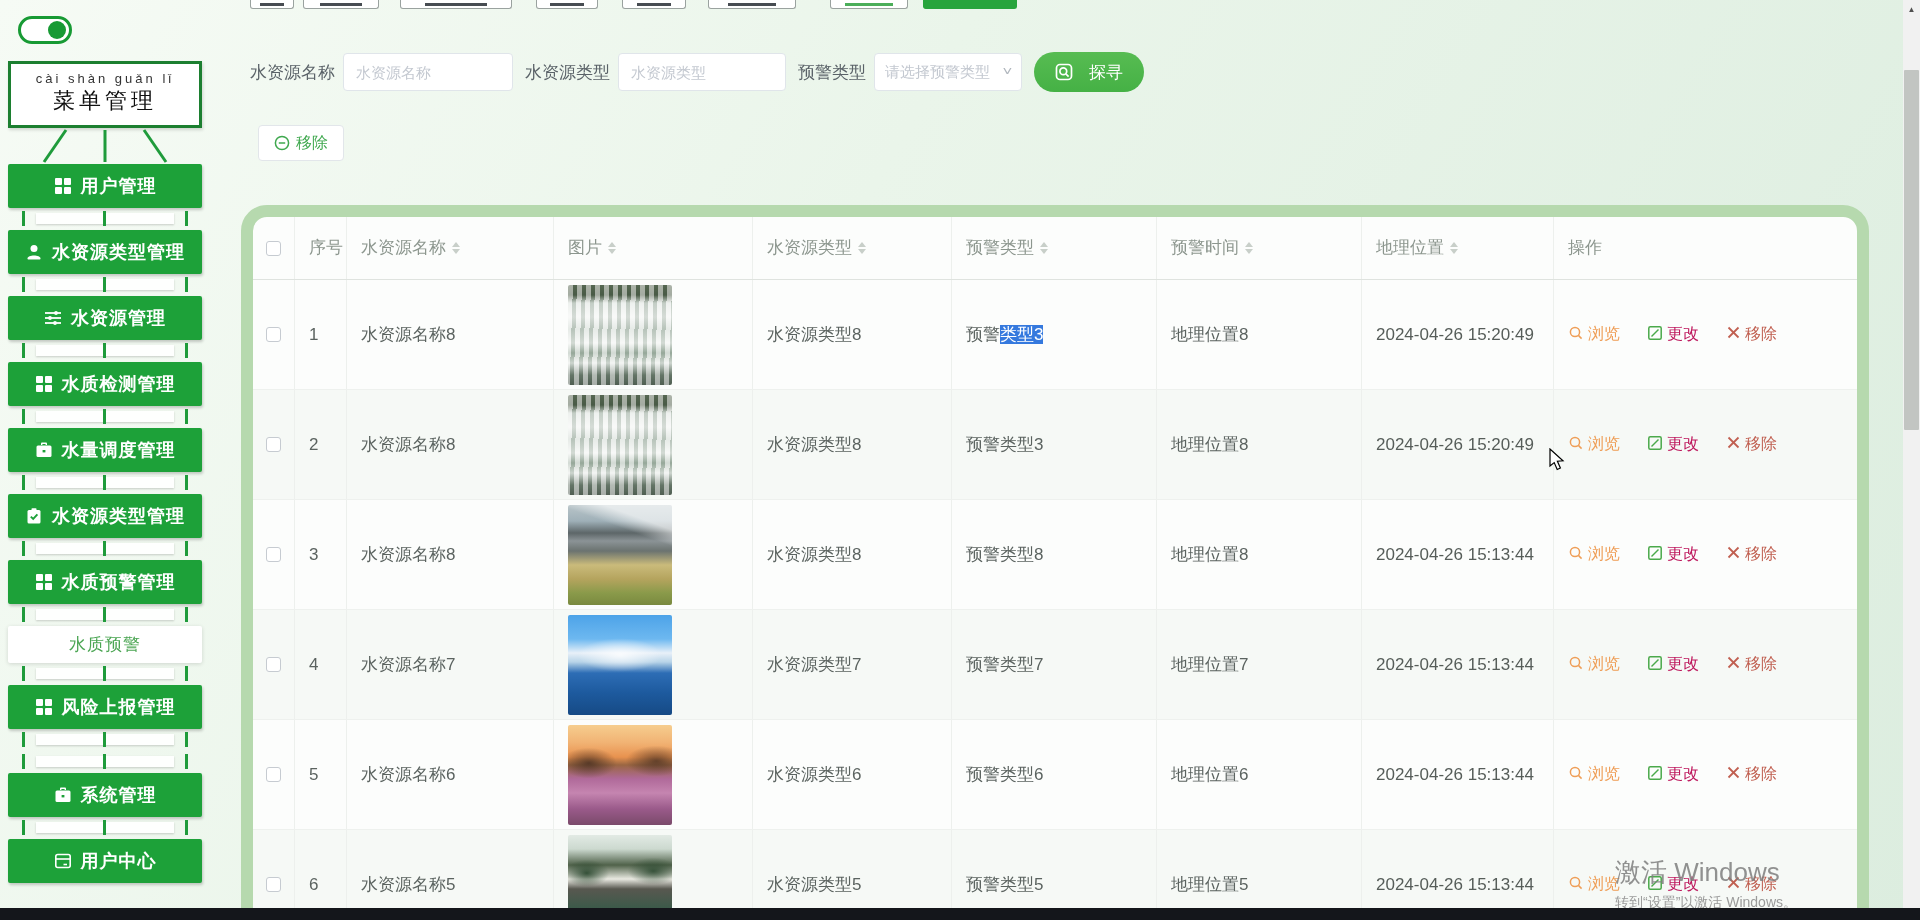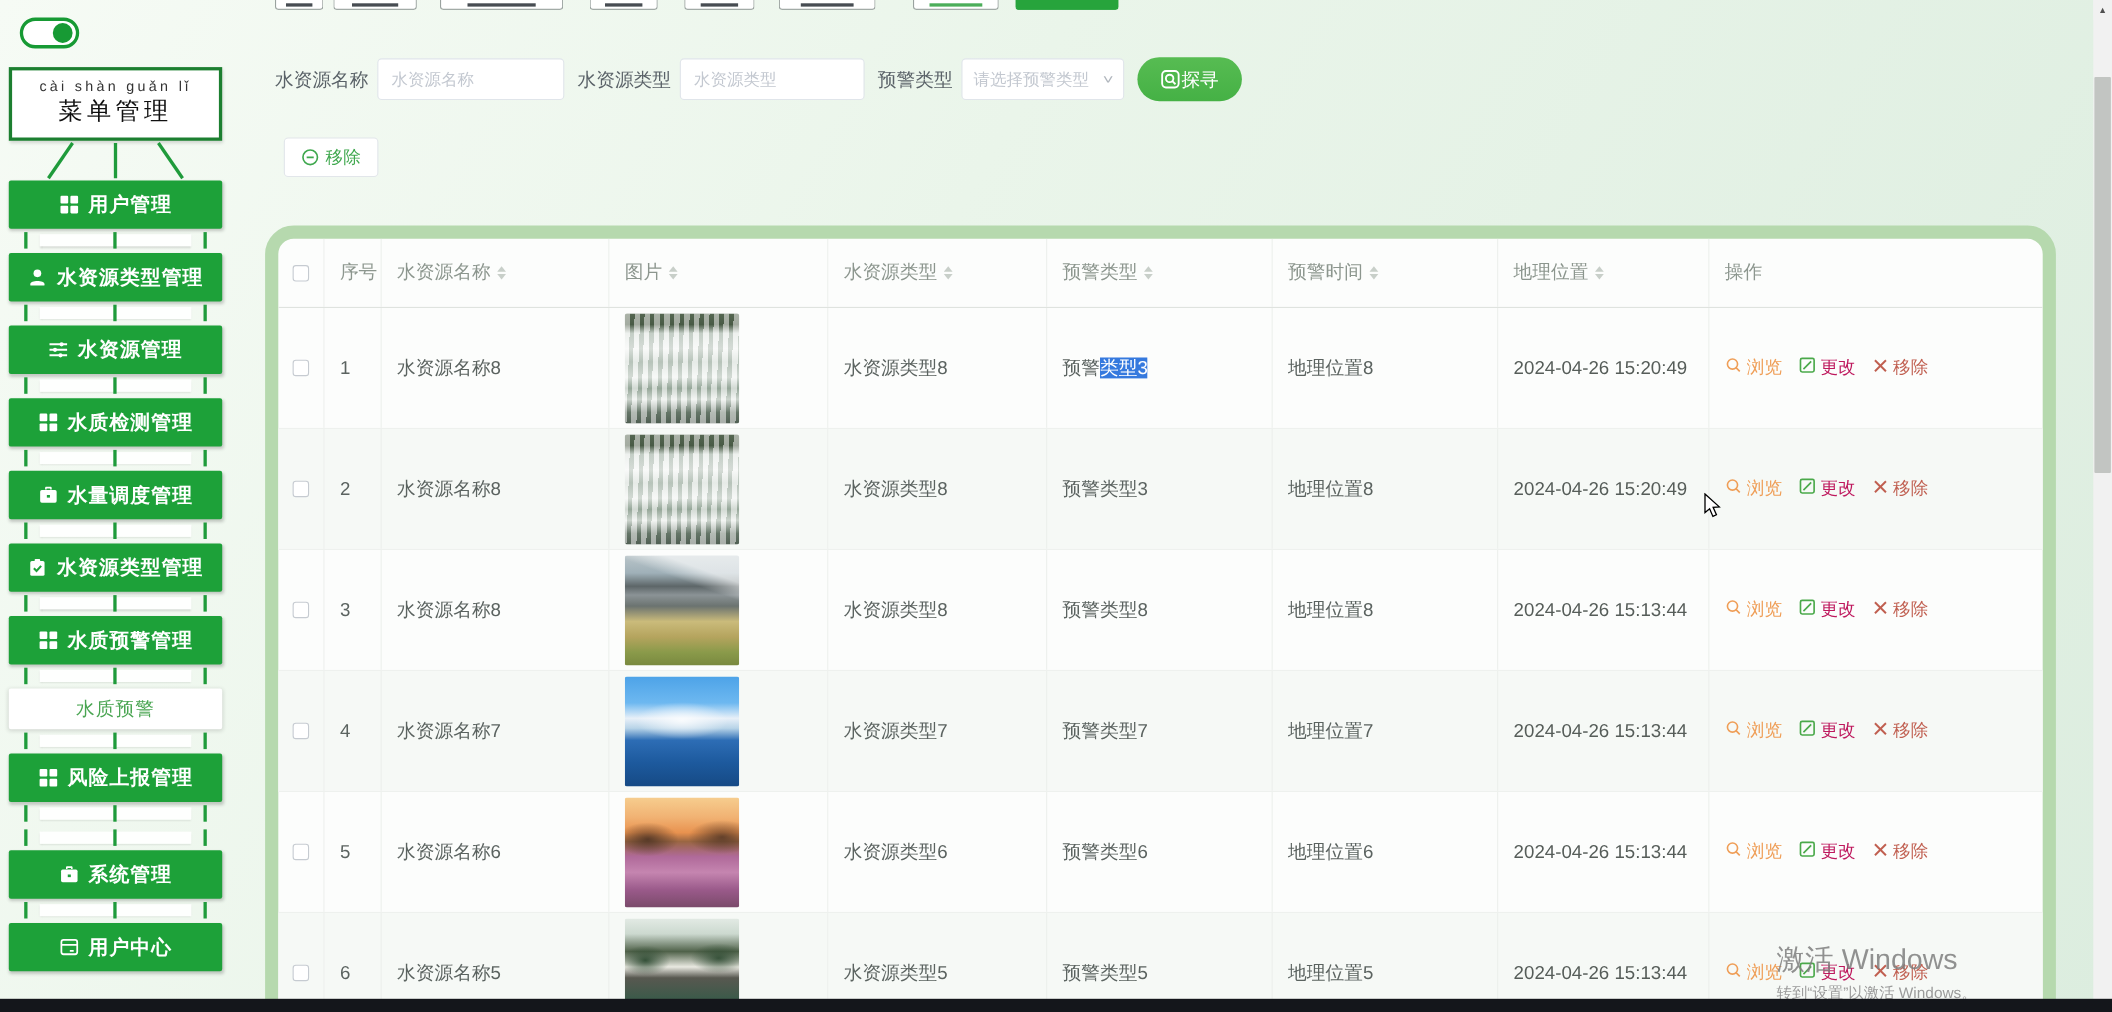--- a/index.html
+++ b/index.html
@@ -43,41 +43,41 @@
   .main{position:absolute;left:210px;top:0;width:1693px;height:920px;}
   .search-row{position:absolute;left:40px;top:52px;display:flex;align-items:center;white-space:nowrap;}
   .search-row .lbl{font-size:17px;color:#5a6268;margin:0 8px 0 0;}
   .search-row .lbl + *{margin-right:12px;}
   .inp{width:170px;height:38px;border:1px solid #e0e5ea;border-radius:4px;background:#fff;padding:0 12px;font-size:15px;color:#333;font-family:inherit;}
   .inp::placeholder{color:#c3c8d0;}
   .inp.short{width:168px;}
   .select-box{width:148px;height:38px;border:1px solid #e0e5ea;border-radius:4px;background:#fff;display:flex;align-items:center;justify-content:space-between;padding:0 10px;cursor:pointer;}
   .select-box .ph{font-size:15px;color:#c3c8d0;}
   .select-box .chev{font-size:12px;color:#b0b6bd;transform:scaleX(1.4);}
-  .search-btn{height:40px;padding:0 21px;border:none;border-radius:20px;background:linear-gradient(#57bc52,#45b145);color:#fff;font-size:17px;display:flex;align-items:center;gap:1px;cursor:pointer;font-family:inherit;justify-content:flex-end;}
+  .search-btn{height:40px;padding:0 21px;border:none;border-radius:20px;background:linear-gradient(#57bc52,#45b145);color:#fff;font-size:17px;display:flex;align-items:center;gap:16px;cursor:pointer;font-family:inherit;justify-content:flex-end;}
   .remove-btn{position:absolute;left:48px;top:125px;height:36px;padding:0 15px;background:#fff;border:1px solid #e2e6ea;border-radius:4px;color:#3fa84e;font-size:16px;display:flex;align-items:center;gap:6px;cursor:pointer;font-family:inherit;}
 
   
   .table-wrap{position:absolute;left:31px;top:205px;width:1628px;height:760px;border:12px solid #b6d9ae;border-radius:26px;background:#fcfdfc;overflow:hidden;}
   .trow{display:grid;grid-template-columns:42px 52px 207px 199px 199px 205px 205px 192px 1fr;align-items:center;}
   .trow > div{height:100%;display:flex;align-items:center;padding-left:14px;border-right:1px solid #edf0ed;overflow:hidden;}
   .trow > div:last-child{border-right:none;}
   .thead{height:63px;border-bottom:1px solid #dfe3df;}
   .thead > div{font-size:17px;color:#8c968e;gap:6px;line-height:1.15;}
   .tbody-row{height:110px;border-bottom:1px solid #eef1ee;font-size:17px;color:#5b6360;}
   .tbody-row:nth-child(even){background:#f6f9f6;}
   .cb{width:15px;height:15px;border:1px solid #c6cbd1;border-radius:3px;background:#fff;display:inline-block;cursor:pointer;flex:0 0 auto;}
   .cbcell{justify-content:center;padding-left:0 !important;}
   .sort{display:inline-flex;flex-direction:column;gap:2px;}
   .sort i{width:0;height:0;border-left:4px solid transparent;border-right:4px solid transparent;display:block;}
   .sort .up{border-bottom:5px solid #c8cfc9;}
   .sort .dn{border-top:5px solid #c8cfc9;}
   .sel{background:#3579de;color:#fff;}
   .time-cell{color:#565d59;}
-  .acts{display:flex;gap:15px;align-items:center;}
+  .acts{display:flex;gap:27px;align-items:center;}
   .act{display:inline-flex;align-items:center;gap:4px;font-size:16px;cursor:pointer;white-space:nowrap;}
   .act.view{color:#ef9e57;} .act.edit{color:#be185d;} .act.del{color:#c05f50;}
 
   
   .photo{width:104px;height:100px;border-radius:2px;flex:0 0 auto;}
   .photo.waterfall{background:
     repeating-linear-gradient(92deg, rgba(255,255,255,.55) 0 5px, rgba(130,150,135,.25) 5px 9px),
     linear-gradient(180deg,#46573f 0%,#35462f 10%,#d9e0da 18%,#f1f3f1 32%,#c8d2ca 44%,#eef1ee 58%,#9cad9f 68%,#e6eae6 78%,#5a6a5c 90%,#3e4b40 100%);}
   .photo.mountain{background:
     linear-gradient(200deg, rgba(255,255,255,.65) 0 18%, transparent 30%),

